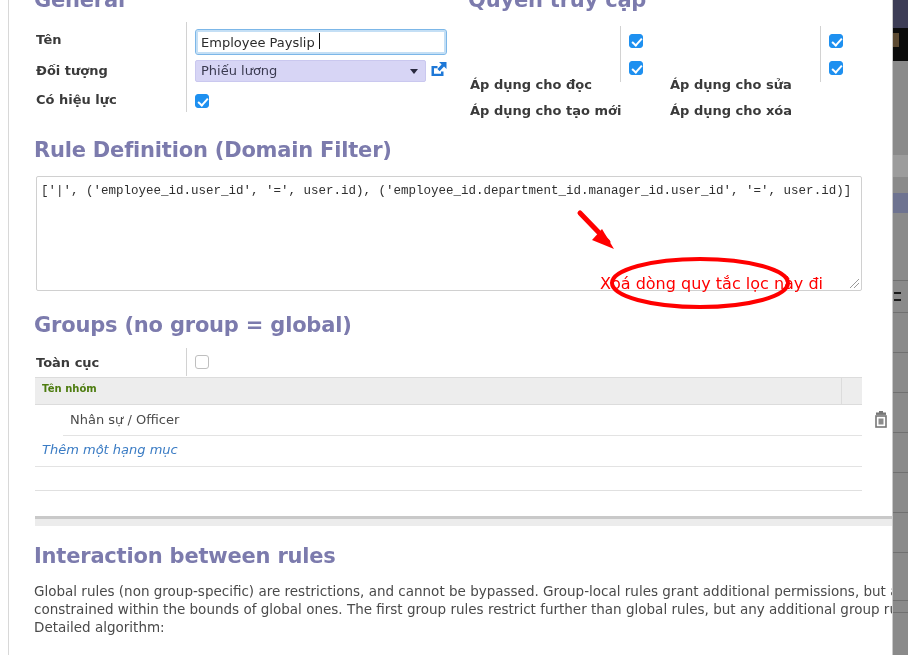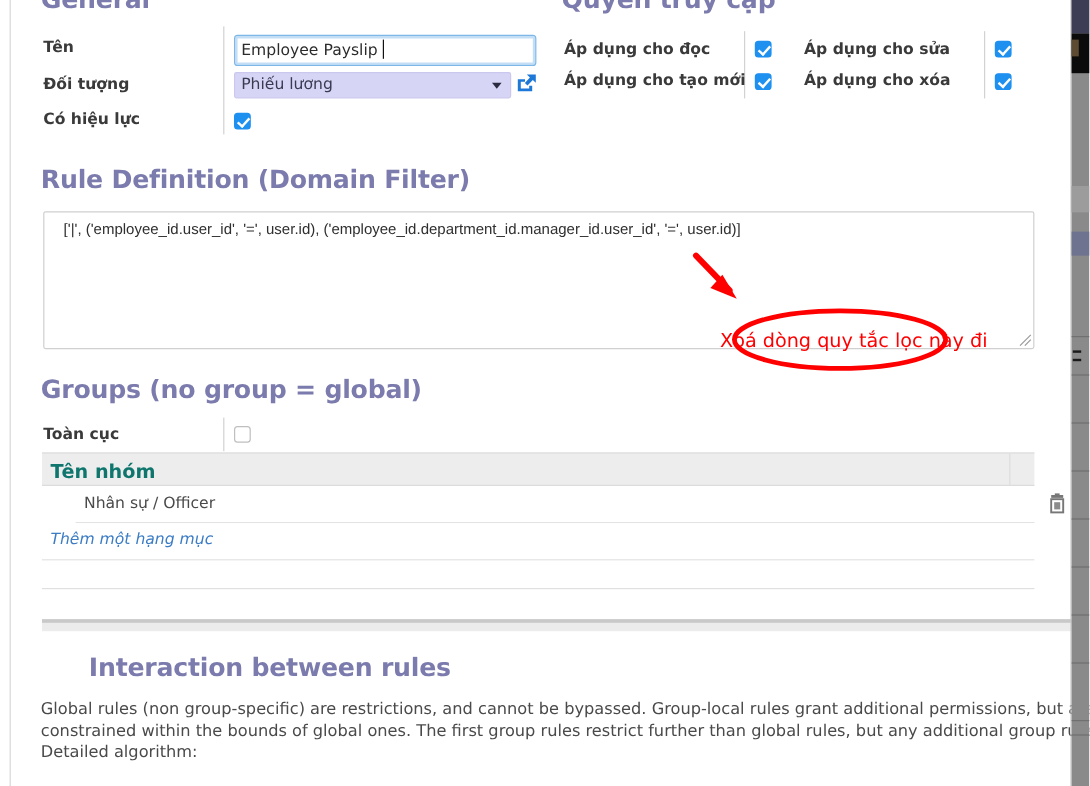--- a/index.html
+++ b/index.html
@@ -171,37 +171,37 @@
   }
   .ext-link {
     position: absolute;
     left: 430px; top: 60px;
     width: 18px; height: 18px;
   }
 
   .eff-cb { position: absolute; left: 195px; top: 94px; }
 
   
-  .ar-label { position: absolute; }
+  .ar-label { position: absolute; margin-top: 43px; }
   .ar-cb { position: absolute; }
 
   
   #rule-title { position: absolute; left: 34px; top: 140px; }
   .domain-box {
     position: absolute;
     left: 36px; top: 176px;
     width: 826px; height: 115px;
     box-sizing: border-box;
     background: #ffffff;
     border: 1px solid #d0d0d0;
     border-radius: 2px;
-    font-family: Liberation Sans, sans-serif;
+    font-family: Liberation Mono, monospace;
     font-size: 12.5px;
     color: #2f2f2f;
-    padding: 6px 16px;
+    padding: 6px 4px;
     line-height: 16px;
     overflow: hidden;
     white-space: nowrap;
   }
   .resize-grip {
     position: absolute;
     left: 848px; top: 277px;
     width: 12px; height: 12px;
   }
 
@@ -235,22 +235,22 @@
     height: 26px;
     background: #ededed;
     border-top: 1px solid #dcdcdc;
     border-bottom: 1px solid #dcdcdc;
     position: relative;
   }
   .grp-head .th {
     position: absolute;
     left: 7px; top: 5px;
     font-weight: bold;
-    font-size: 16px;
-    color: #0f766e;
+    font-size: 10px;
+    color: #4d7c0f;
   }
   .grp-head .colsep {
     position: absolute;
     left: 806px; top: 0;
     width: 1px; height: 26px;
     background: #dcdcdc;
   }
   .grp-row {
     height: 30px;
     position: relative;
@@ -293,21 +293,21 @@
   .sep-band {
     position: absolute;
     left: 35px; top: 516px;
     width: 858px; height: 10px;
     background: #ececec;
     border-top: 3px solid #c9c9c9;
     box-sizing: border-box;
   }
 
   
-  #inter-title { position: absolute; left: 34px; top: 546px; margin-left: 40px; }
+  #inter-title { position: absolute; left: 34px; top: 546px; }
   .inter-body {
     position: absolute;
     left: 34px; top: 582px;
     width: 850px;
     font-size: 13.5px;
     line-height: 18px;
     color: #4a4a4a;
   }
   .inter-body .ln { white-space: nowrap; }
 </style>

